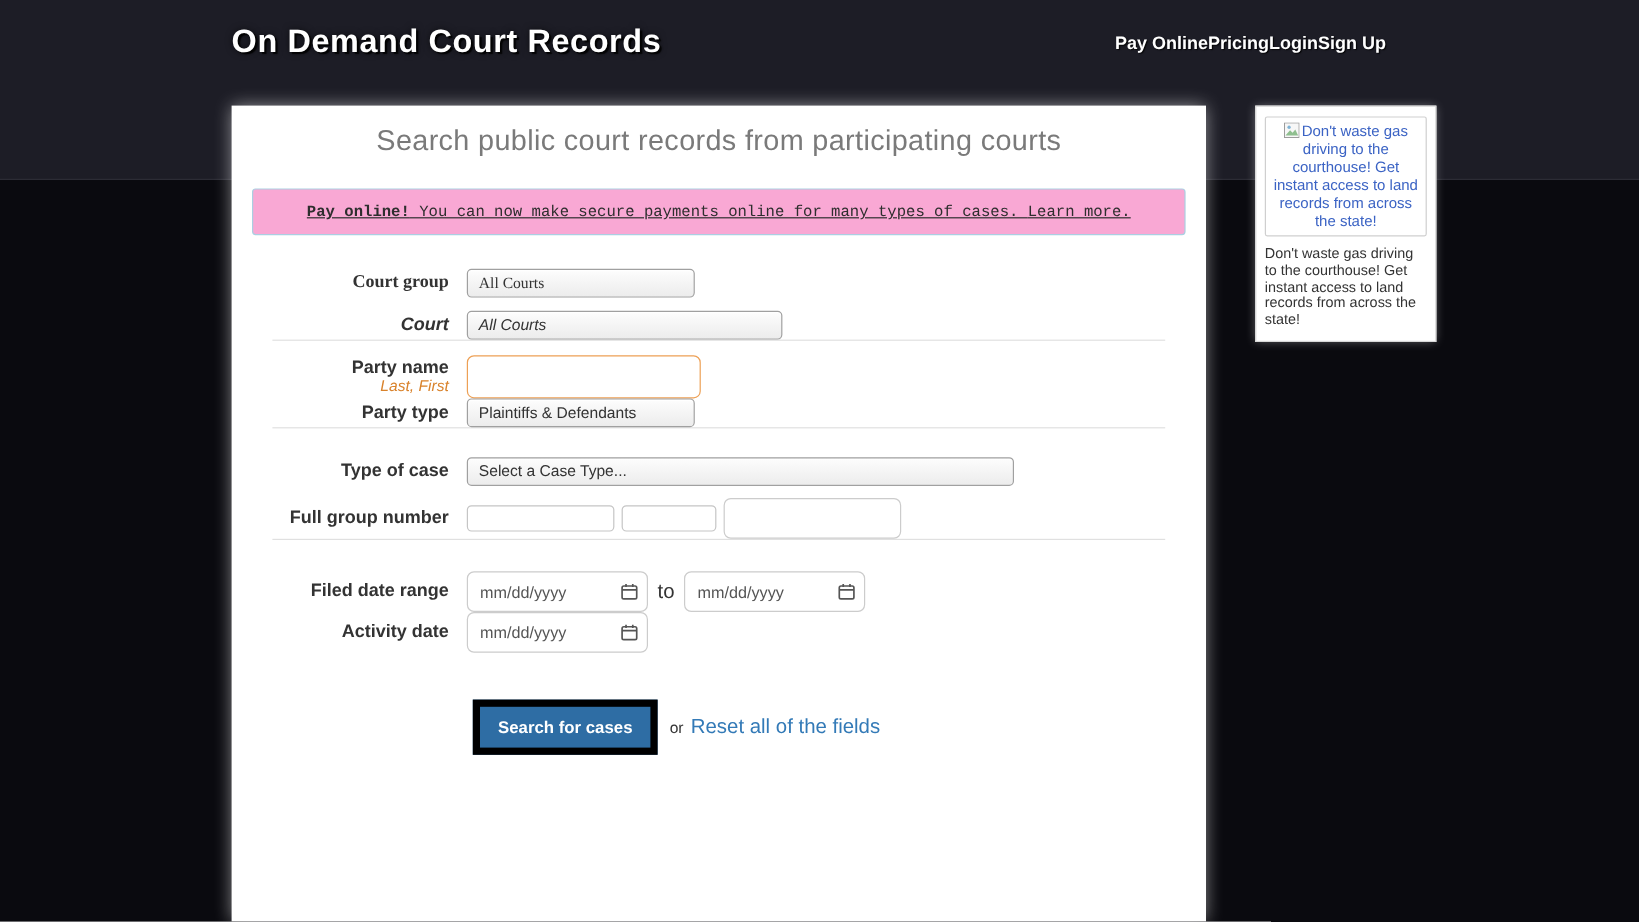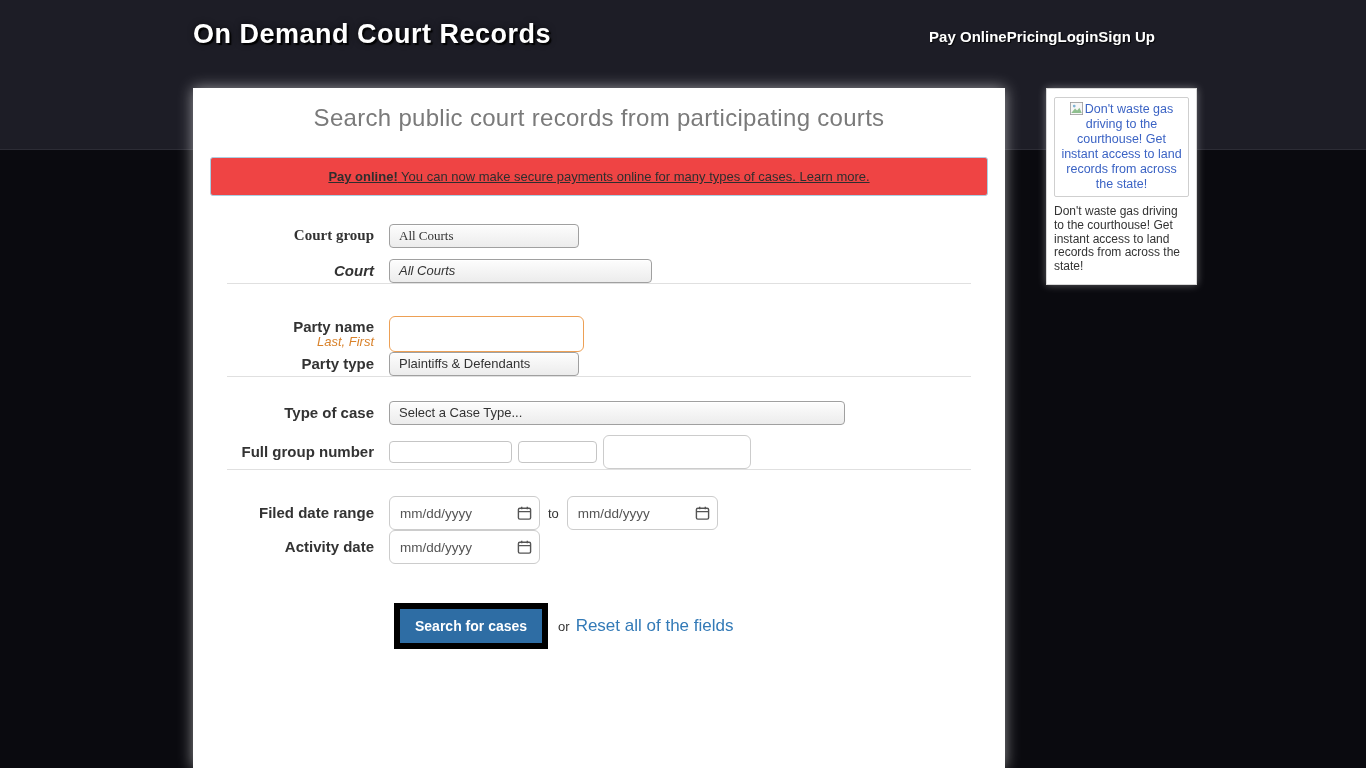--- a/index.html
+++ b/index.html
@@ -42,28 +42,29 @@
   }
   .card-heading {
     margin-top: 16px;
     text-align: center;
     font-size: 24px; color: #7a7a7a;
     letter-spacing: 0.3px;
     text-shadow: 0 1px 0 #ffffff;
   }
   .alert {
     margin: 25px 17px 0 17px;
-    background: #ef4444;
+    background: #f9a8d4;
     border: 1px solid #abcfe2;
     border-radius: 3px;
     padding: 11px 8px;
     text-align: center;
     font-size: 13px; color: #2e2e2e;
     text-decoration: underline;
     cursor: pointer;
+    font-family: Liberation Mono, monospace;
   }
   .alert .b { font-weight: bold; }
 
   
   .form { padding: 0 17px; }
   .row { display: flex; align-items: center; }
   .lbl {
     width: 164px; min-width: 164px;
     text-align: right;
     font-size: 15px; font-weight: bold; color: #333333;
@@ -118,26 +119,26 @@
     width: 15px; height: 15px; display: block;
     cursor: pointer;
   }
 
   hr.div {
     border: none; border-top: 1px solid #e0e0e0;
     margin: 0 17px;
   }
 
   .mt28 { margin-top: 28px; font-family: Liberation Serif, serif; } .mt24 { margin-top: 24px; }
-  .mt23 { margin-top: 32px; } .mt26 { margin-top: 26px; }
+  .mt23 { margin-top: 12px; } .mt26 { margin-top: 26px; }
   .mt22 { margin-top: 22px; } .mt25 { margin-top: 25px; }
   .mt12 { margin-top: 0; } .mt11 { margin-top: 11px; font-style: italic; }
   .mt10 { margin-top: 10px; } .mt39 { margin-top: 39px; }
 
-  .to-join { font-size: 13px; color: #333; margin: 0 8px; text-align: center; }
+  .to-join { font-size: 17px; color: #333; margin: 0 8px; text-align: center; }
   .gap6 { margin-left: 6px; }
 
   .actions { margin-left: 184px; display: flex; align-items: center; }
   .search-btn {
     background: #2e6da4; border: 6px solid #000000; border-radius: 0;
     color: #ffffff; font-size: 14px; font-weight: bold;
     padding: 9px 15px; cursor: pointer;
     font-family: "Liberation Sans", sans-serif;
   }
   .or-txt { font-size: 13px; color: #333; margin: 0 6px 0 10px; }

